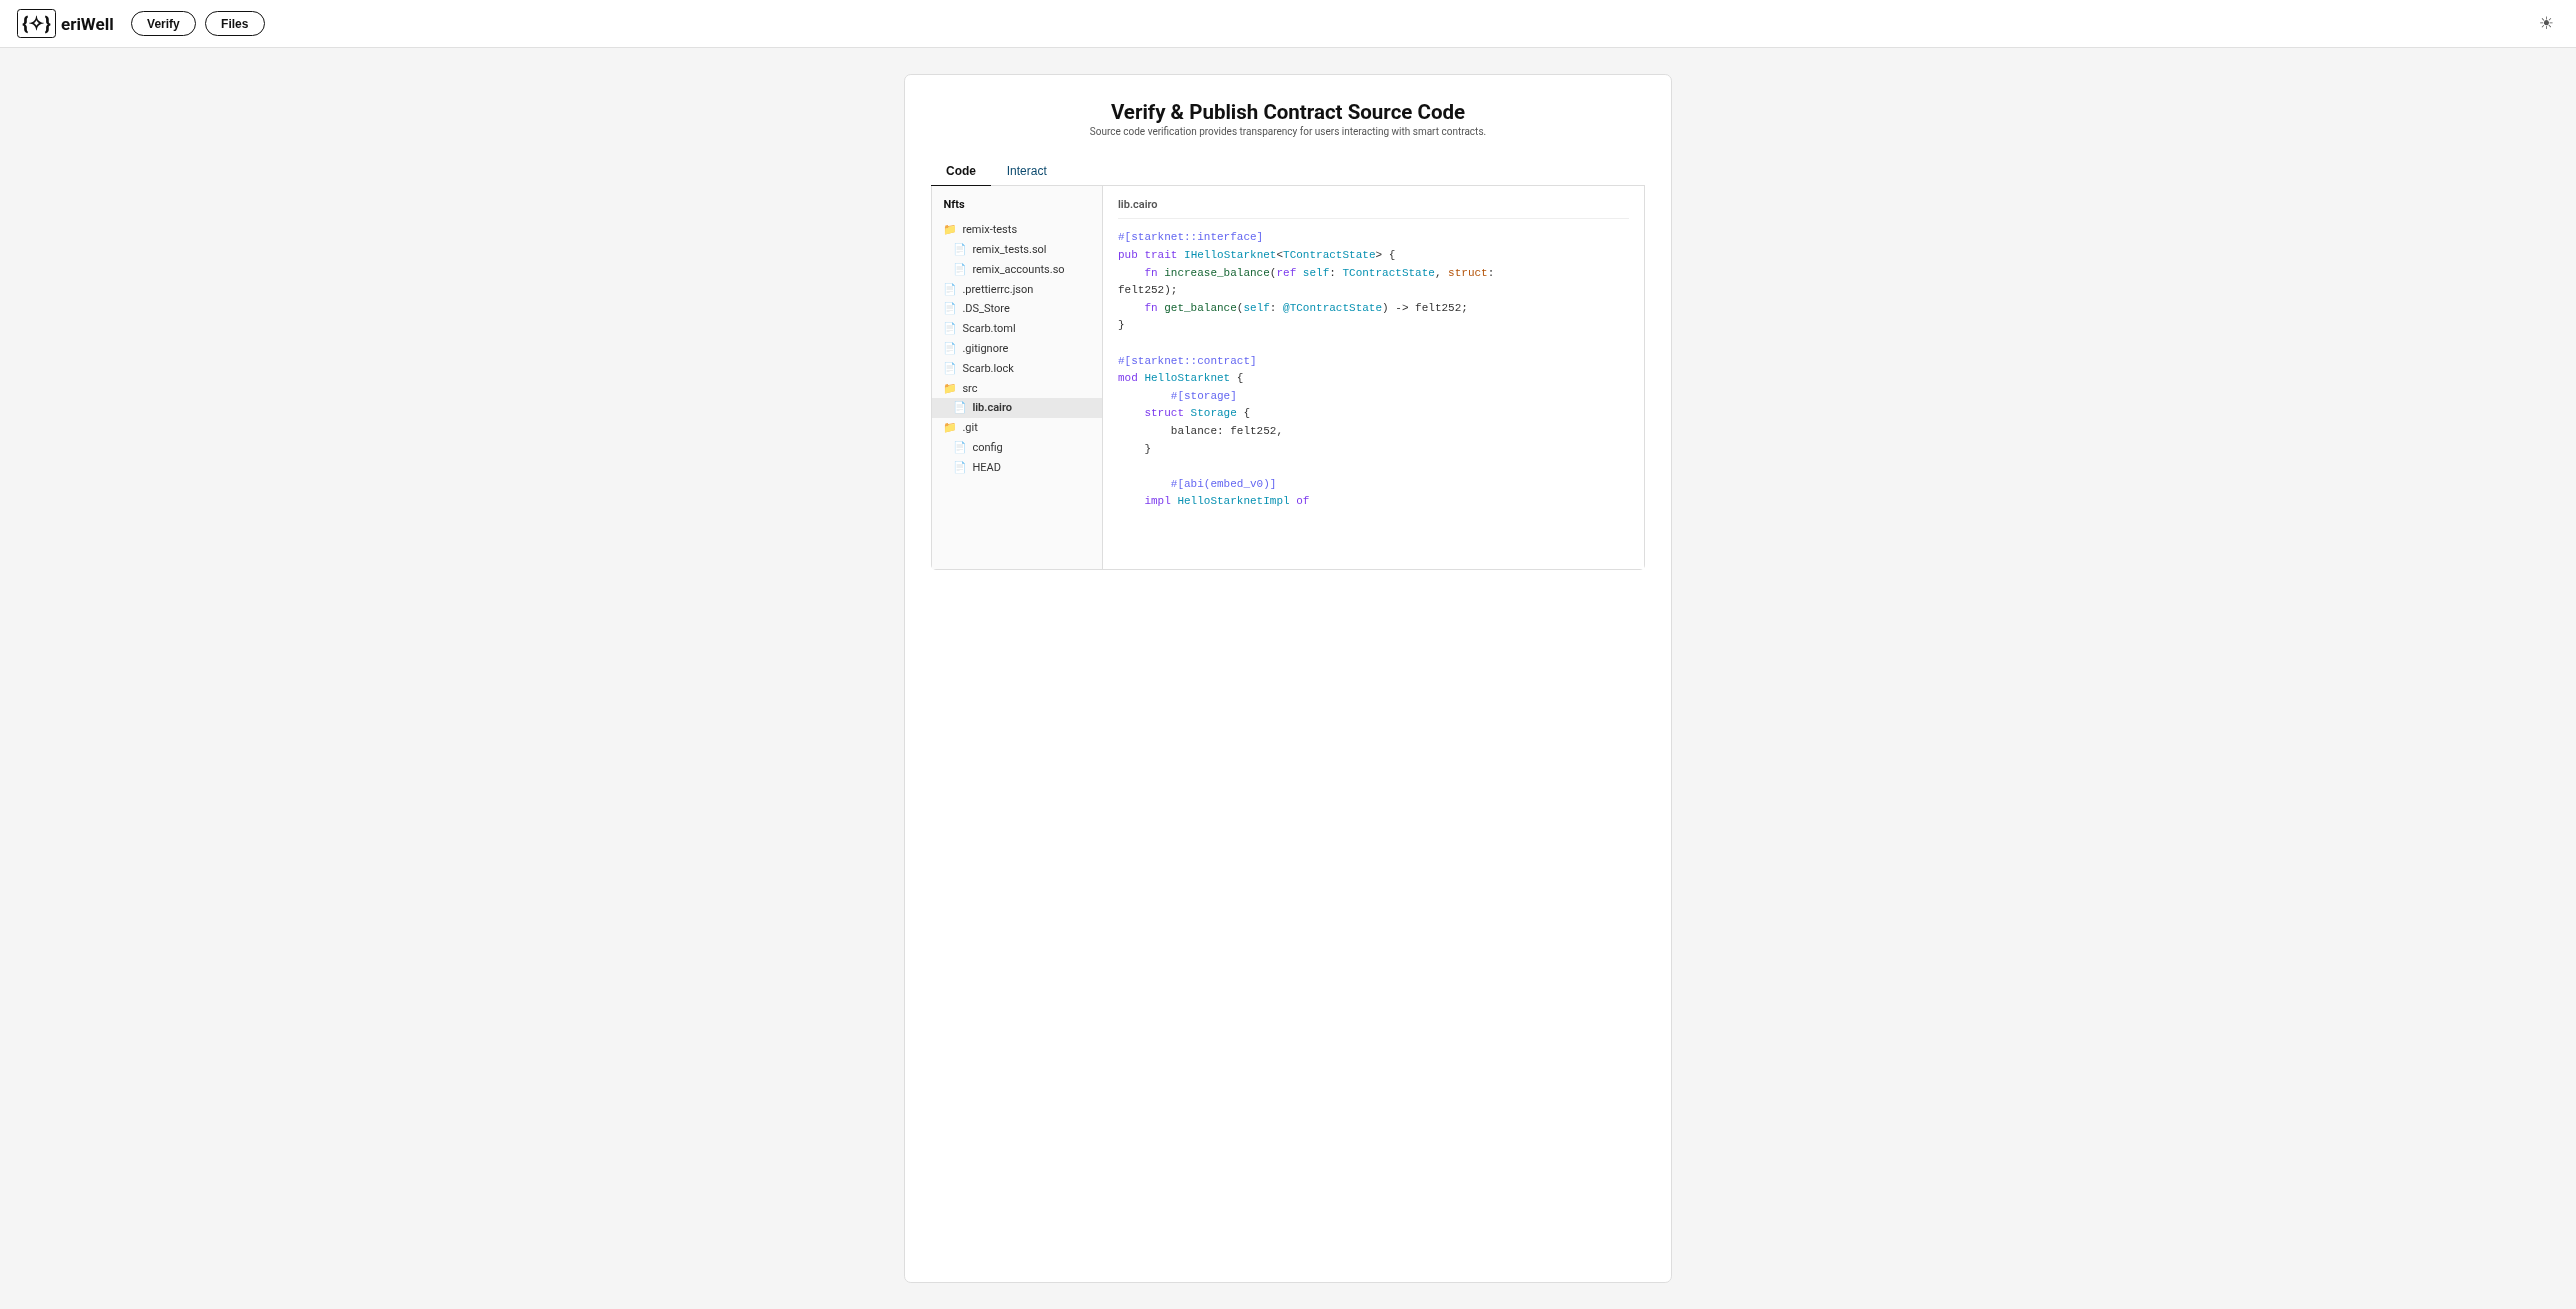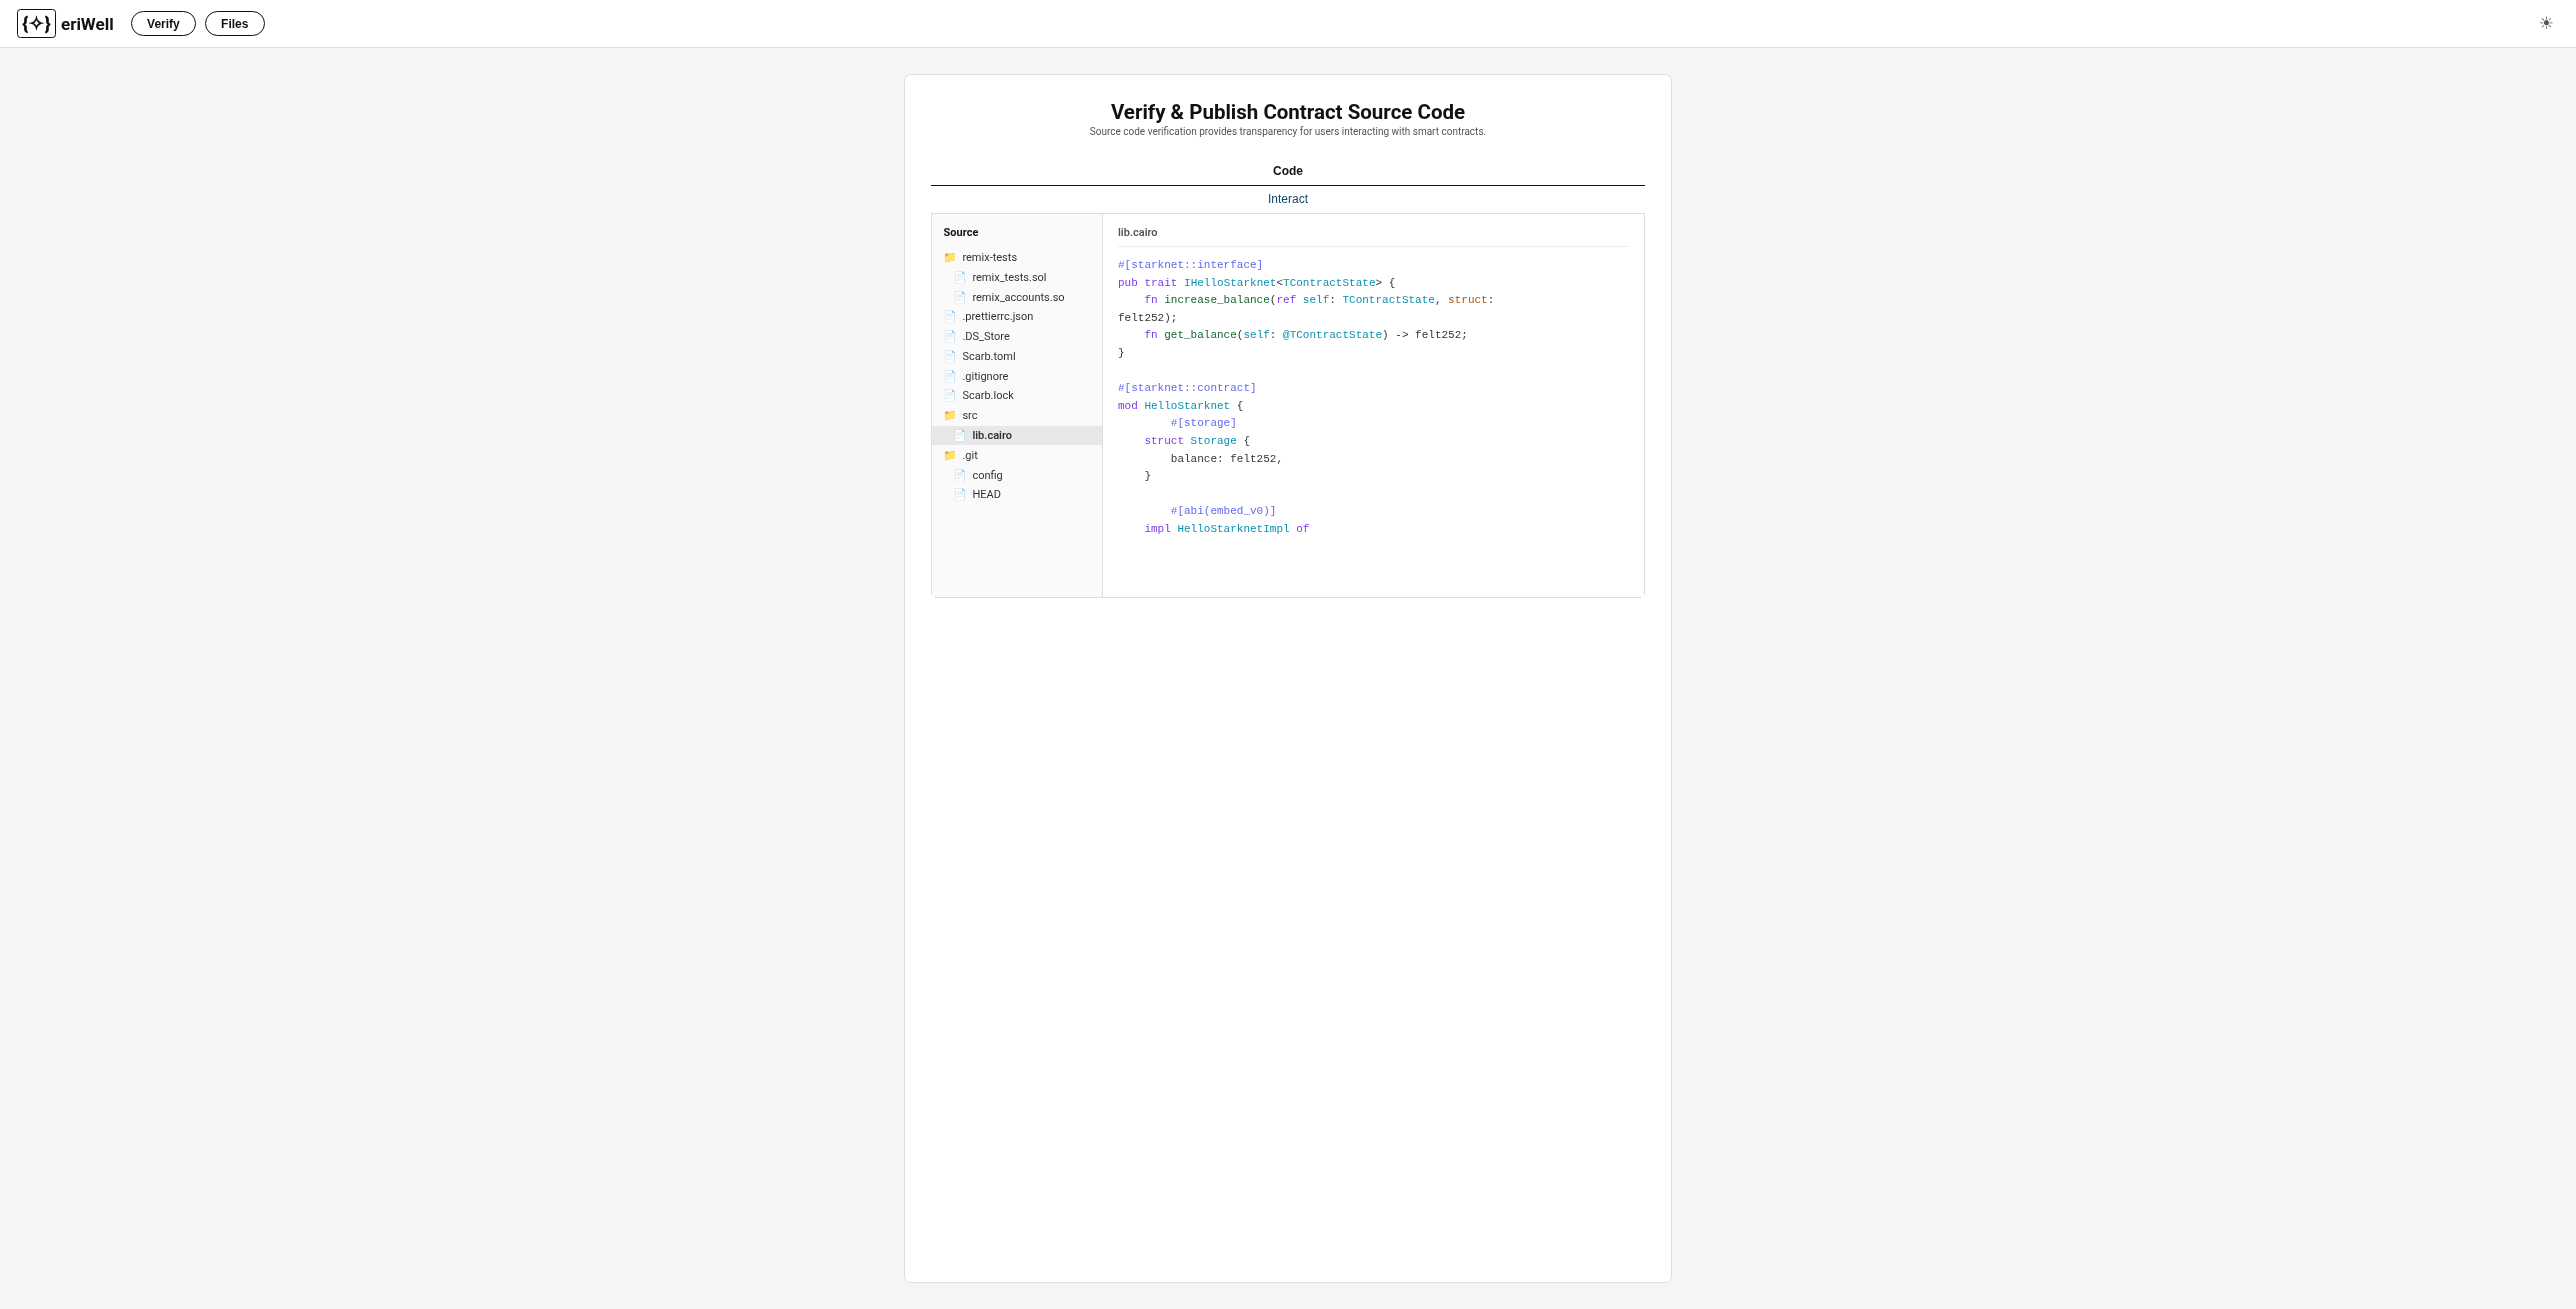--- a/index.html
+++ b/index.html
@@ -108,21 +108,20 @@
       color: #16a34a;
       text-decoration: underline;
     }
 
     
     .tabs {
       display: flex;
       gap: 0;
       border-bottom: 0.9px solid #ddd;
       margin-bottom: 0;
-      flex-direction: column;
     }
     .tab {
       padding: 6.8px 15.4px;
       font-size: 12px;
       cursor: pointer;
       background: transparent;
       border: none;
       border-bottom: 1.7px solid transparent;
       color: #0c4a6e;
       font-weight: 500;
@@ -226,21 +225,21 @@
 
 
     <div class="tabs">
       <button class="tab active">Code</button>
       <button class="tab">Interact</button>
     </div>
 
     <div class="code-panel">
 
       <div class="file-tree">
-        <div class="file-tree-title">Source</div>
+        <div class="file-tree-title">Nfts</div>
 
         <div class="tree-item indent-0">
           <span class="tree-icon">📁</span>
           <span>remix-tests</span>
         </div>
         <div class="tree-item indent-1">
           <span class="tree-icon">📄</span>
           <span>remix_tests.sol</span>
         </div>
         <div class="tree-item indent-1">

